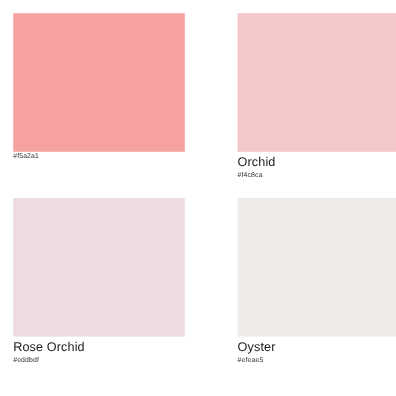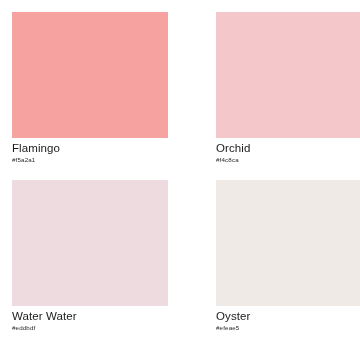--- a/index.html
+++ b/index.html
@@ -52,33 +52,32 @@
     white-space: nowrap;
   }
 </style>
 </head>
 <body style="background-color: rgb(255, 255, 255);">
 
 <div class="palette">
 
   <div class="swatch-cell">
     <div class="swatch-chip" style="background-color: rgb(245, 162, 161);"></div>
-    <div class="swatch-name">Flamingo</div>
     <div class="swatch-hex">#f5a2a1</div>
   </div>
 
   <div class="swatch-cell">
     <div class="swatch-chip" style="background-color: rgb(244, 200, 202);"></div>
     <div class="swatch-name">Orchid</div>
     <div class="swatch-hex">#f4c8ca</div>
   </div>
 
   <div class="swatch-cell">
     <div class="swatch-chip" style="background-color: rgb(237, 219, 223);"></div>
-    <div class="swatch-name">Water Water</div>
+    <div class="swatch-name">Rose Orchid</div>
     <div class="swatch-hex">#eddbdf</div>
   </div>
 
   <div class="swatch-cell">
     <div class="swatch-chip" style="background-color: rgb(239, 234, 229);"></div>
     <div class="swatch-name">Oyster</div>
     <div class="swatch-hex">#efeae5</div>
   </div>
 
 </div>

